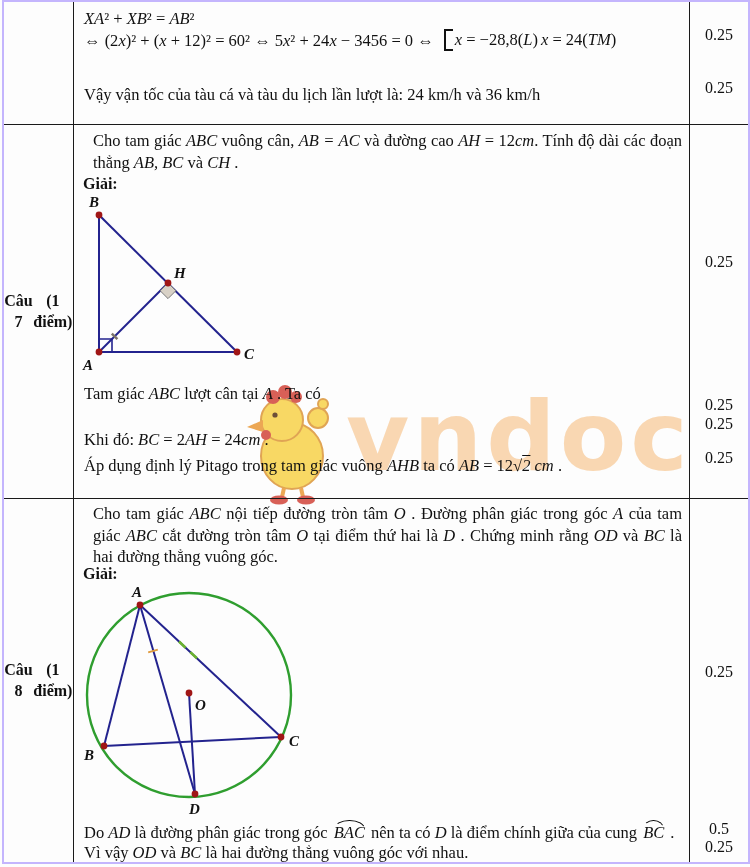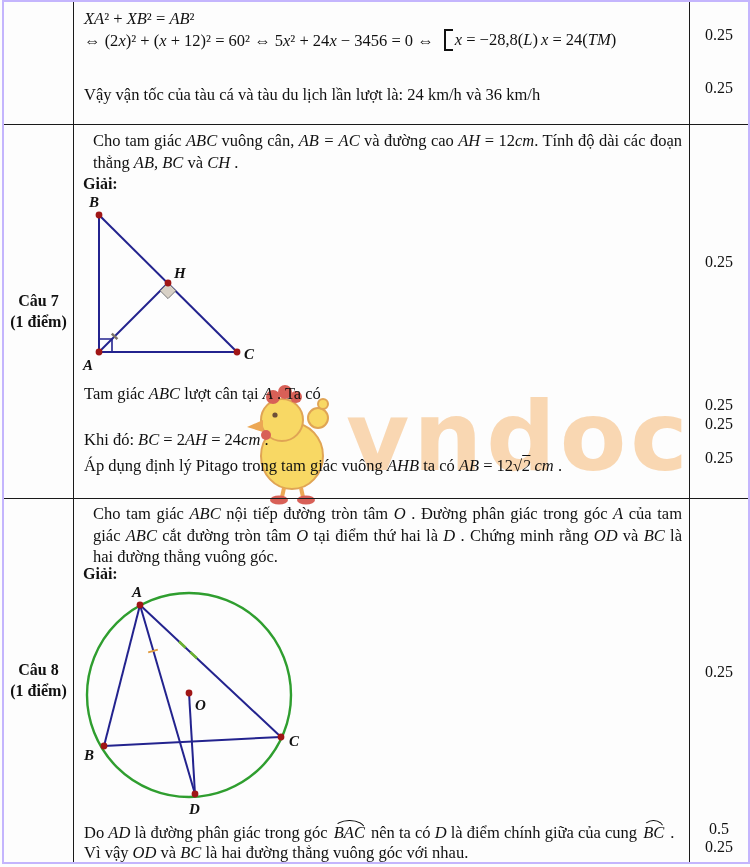--- a/index.html
+++ b/index.html
@@ -22,21 +22,21 @@
   
   .tbl{
     position:absolute;left:2px;top:0;width:744px;height:860px;z-index:1;
     border:2px solid #c4b5fd;
     display:grid;grid-template-columns:70px 616px 1fr;grid-template-rows:123px 374px 1fr;
   }
   .cell{position:relative;background:transparent;}
   .c-r{border-right:1.4px solid #1a1a1a;}
   .c-b{border-bottom:1.4px solid #1a1a1a;}
   .label-cell{
-    display:flex;flex-direction:column;align-items:center;justify-content:center;
+    display:flex;flex-direction:row;align-items:center;justify-content:center;
     font-weight:bold;font-size:16px;line-height:1.3;text-align:center;
   }
   .score{
     position:absolute;left:0;width:100%;text-align:center;
     font-size:16px;line-height:18px;
   }
   .abs{position:absolute;}
   .stmt{
     font-size:16.5px;line-height:21.5px;text-align:justify;
     left:19px;right:7px;

